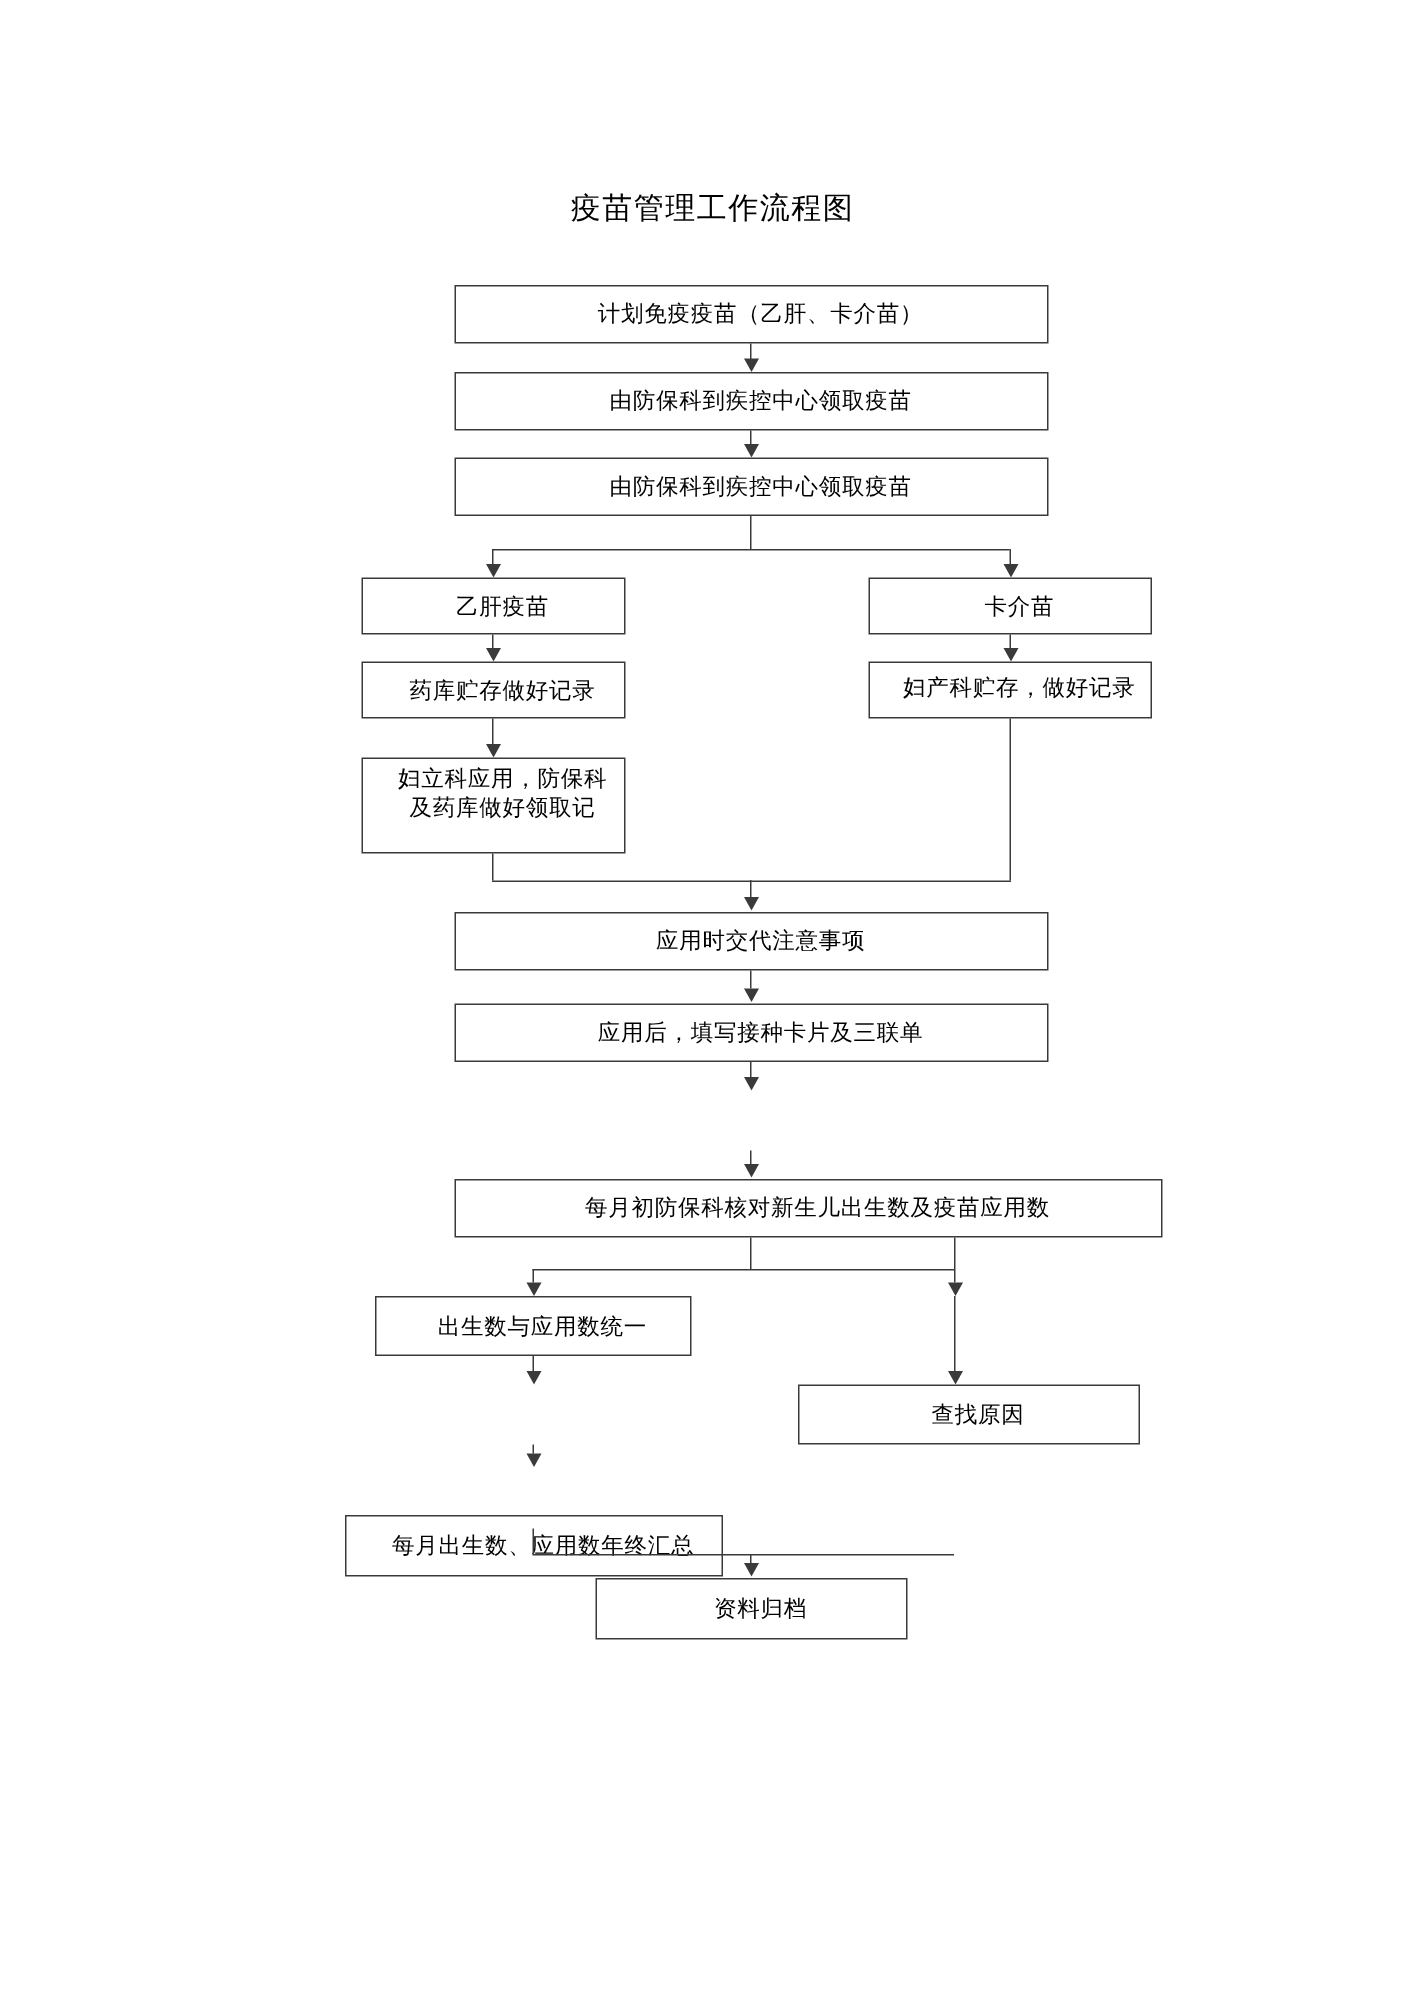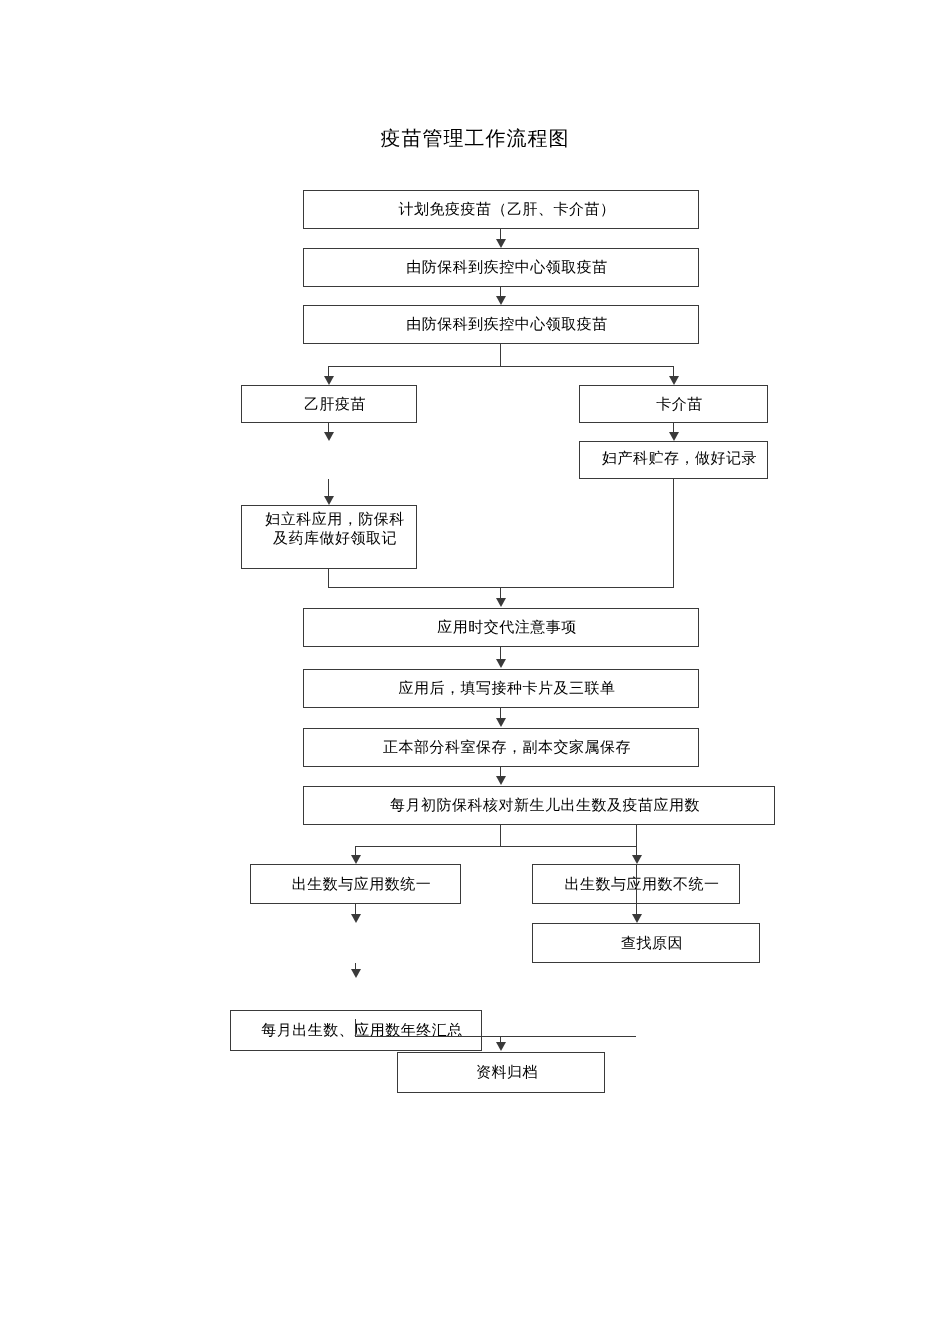--- a/index.html
+++ b/index.html
@@ -103,52 +103,49 @@
   </div>
 
   <div class="node" style="left:241px; top:385px; width:176px; height:38px;">
     <span class="txt">乙肝疫苗</span>
   </div>
 
   <div class="node" style="left:579px; top:385px; width:189px; height:38px;">
     <span class="txt">卡介苗</span>
   </div>
 
+  <div class="node" style="left:241px; top:441px; width:176px; height:38px;">
+    <span class="txt">药库贮存做好记录</span>
+  </div>
 
   <div class="node overflow" style="left:579px; top:441px; width:189px; height:38px;">
     <span class="txt">妇产科贮存，做好记录</span>
   </div>
 
   <div class="node" style="left:303px; top:608px; width:396px; height:39px;">
     <span class="txt">应用时交代注意事项</span>
   </div>
 
   <div class="node overflow-3" style="left:241px; top:505px; width:176px; height:64px;">
     <span class="txt">妇立科应用，防保科 及药库做好领取记</span>
   </div>
 
   <div class="node" style="left:303px; top:669px; width:396px; height:39px;">
     <span class="txt">应用后，填写接种卡片及三联单</span>
   </div>
 
-  <div class="node" style="left:303px; top:728px; width:396px; height:39px;">
-    <span class="txt">正本部分科室保存，副本交家属保存</span>
-  </div>
 
   <div class="node" style="left:303px; top:786px; width:472px; height:39px;">
     <span class="txt">每月初防保科核对新生儿出生数及疫苗应用数</span>
   </div>
 
   <div class="node" style="left:250px; top:864px; width:211px; height:40px;">
     <span class="txt">出生数与应用数统一</span>
   </div>
 
-  <div class="node" style="left:532px; top:864px; width:208px; height:40px;">
-    <span class="txt">出生数与应用数不统一</span>
-  </div>
 
 
   <div class="node" style="left:532px; top:923px; width:228px; height:40px;">
     <span class="txt">查找原因</span>
   </div>
 
   <div class="node" style="left:230px; top:978px; width:252px; height:41px;margin-top:32px;">
     <span class="txt">每月出生数、应用数年终汇总</span>
   </div>
 

